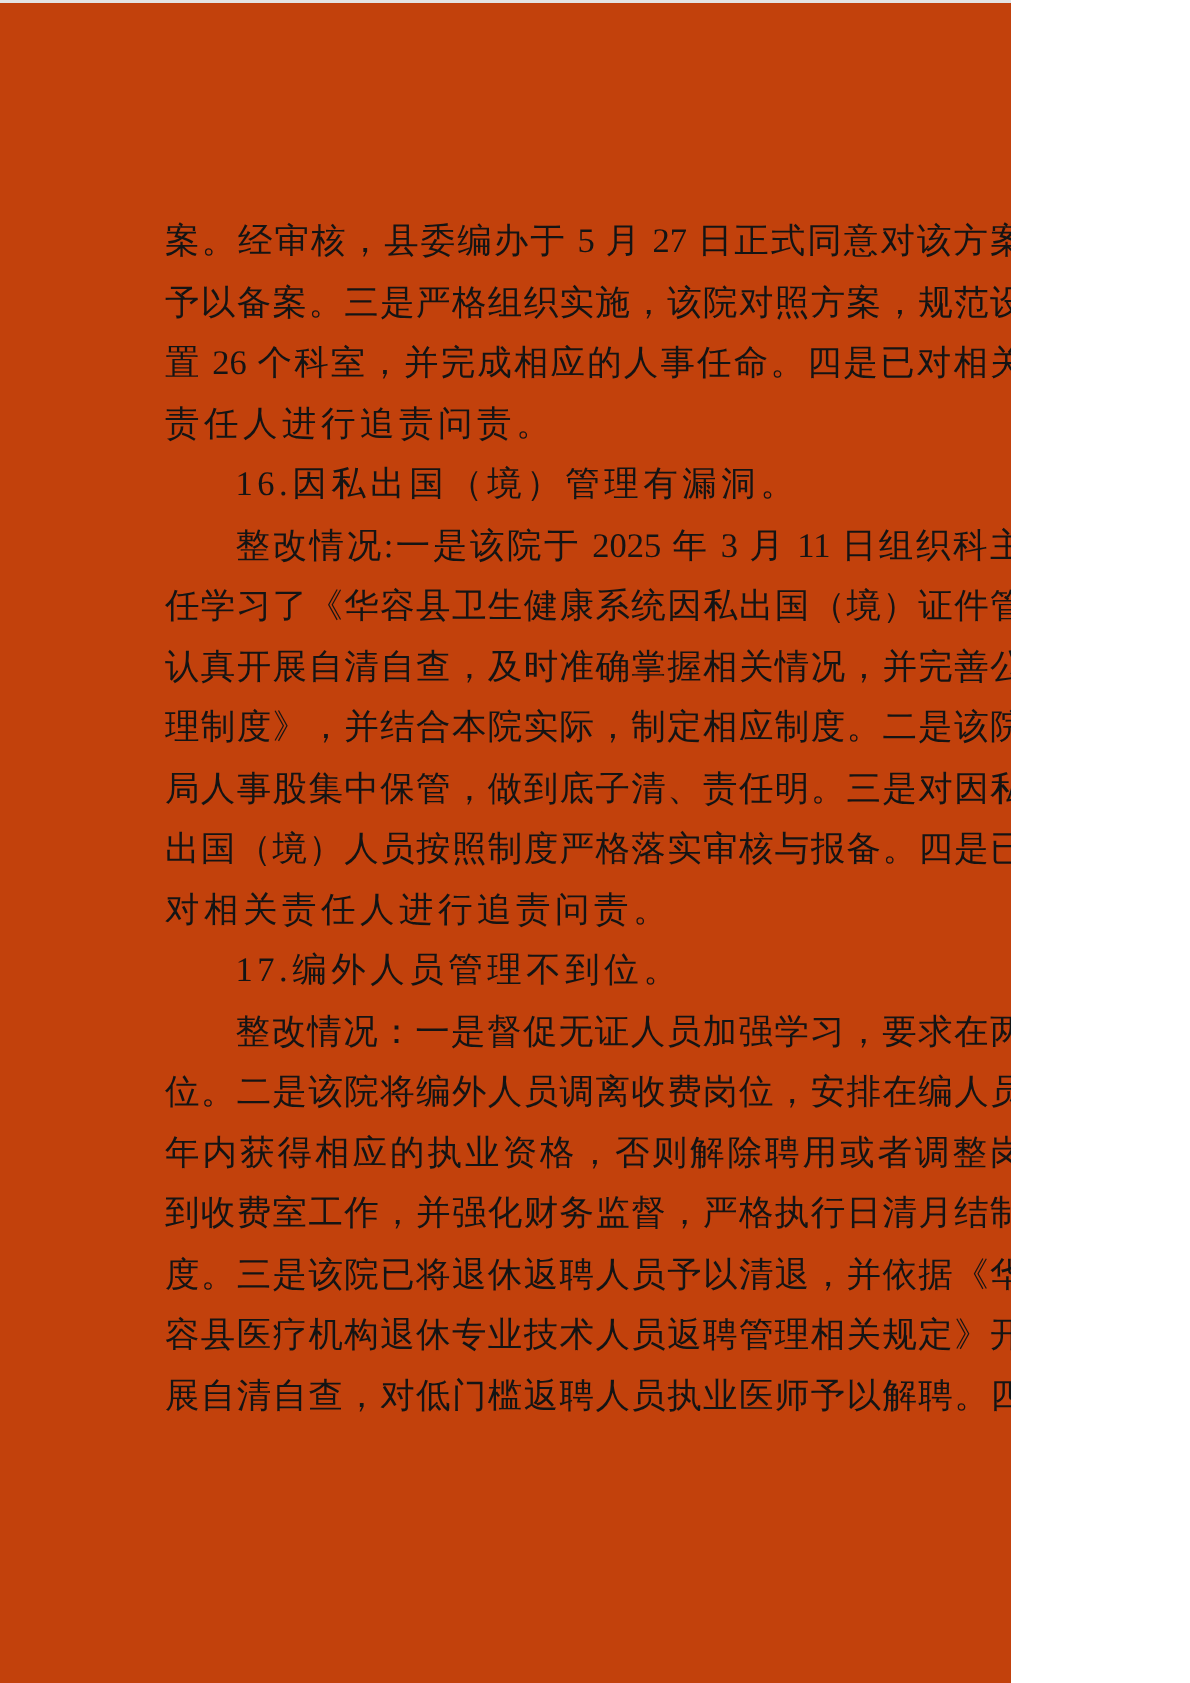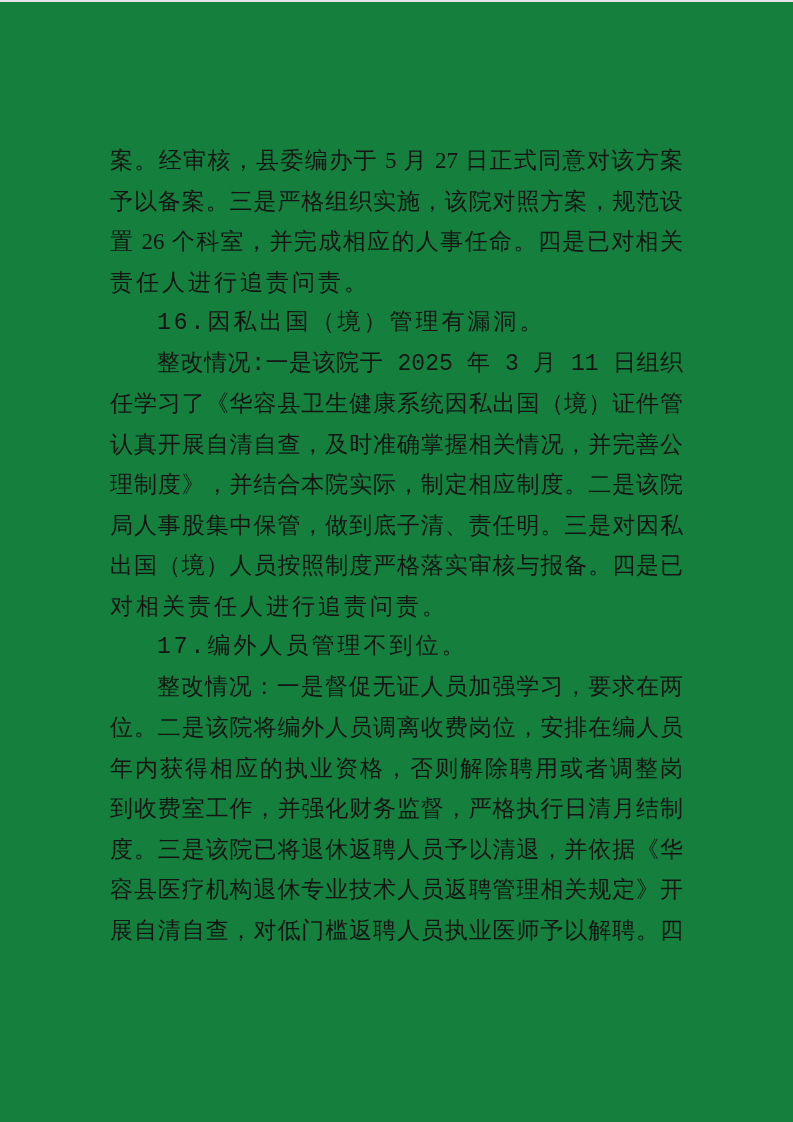--- a/index.html
+++ b/index.html
@@ -2,23 +2,23 @@
 <html><head>
 <meta charset="utf-8">
 <style>
   html, body {
     margin: 0;
     padding: 0;
     background: #ffffff;
   }
   .sheet {
     position: relative;
-    width: 793px;
+    width: 674px;
     height: 1122px;
-    background: #15803d;
+    background: #c2410c;
     overflow: hidden;
     font-family: "Liberation Serif", serif;
     color: #141414;
   }
   .scan-edge {
     position: absolute;
     top: 0; left: 0; right: 0;
     height: 2px;
     background: #e4e4e4;
   }
@@ -38,21 +38,20 @@
   .line.just {
     letter-spacing: 0;
     white-space: normal;
     overflow: hidden;
     text-align: justify;
     text-align-last: justify;
     text-justify: inter-character;
   }
   .line.ind {
     text-indent: 47px;
-    font-family: Liberation Mono, monospace;
   }
   .page-number {
     position: absolute;
     top: 1027px;
     left: 0;
     width: 100%;
     text-align: center;
     font-size: 24px;
     line-height: 30px;
     letter-spacing: 1px;

